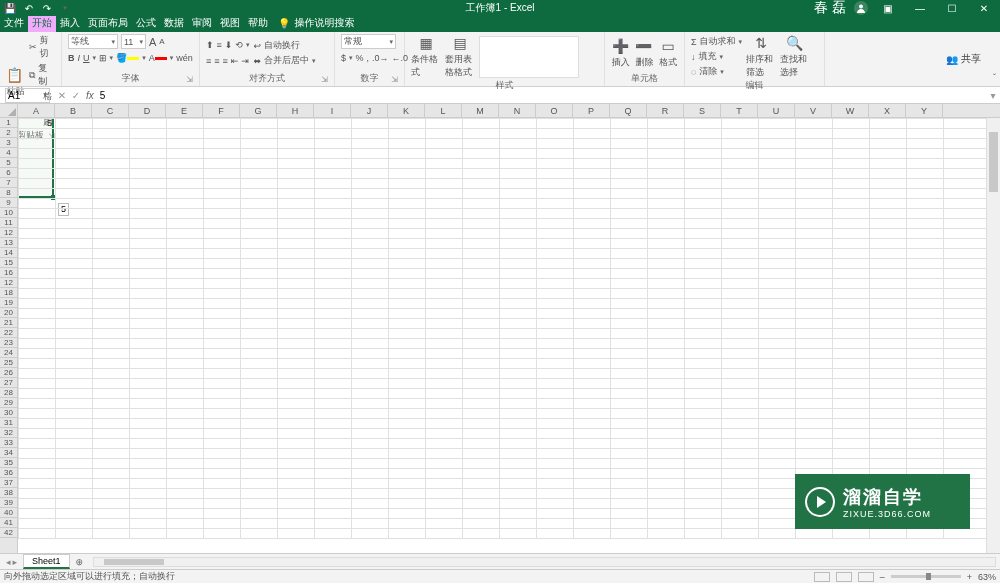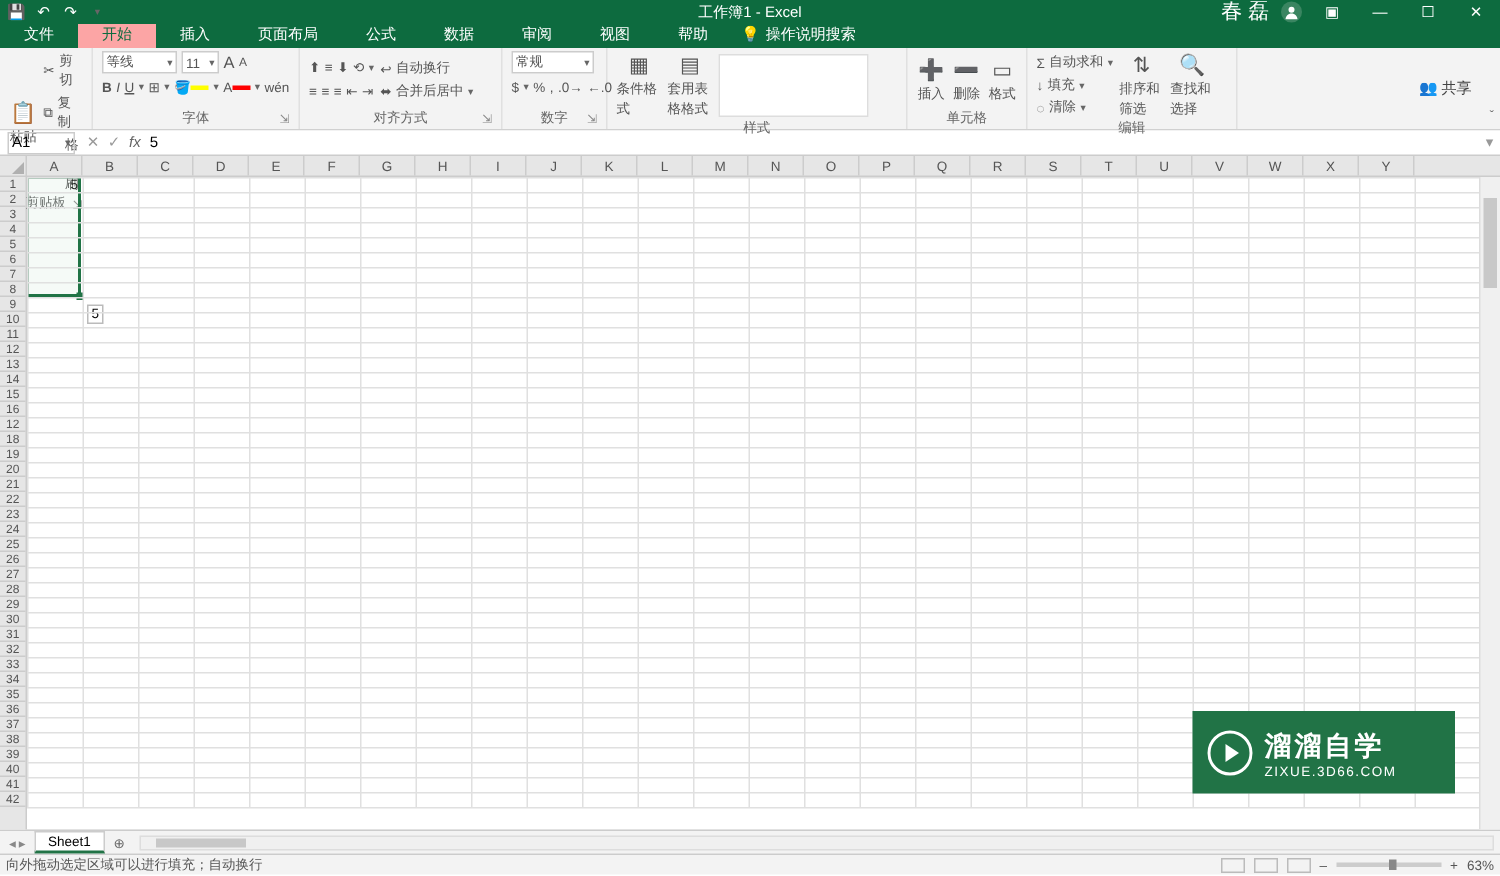--- a/index.html
+++ b/index.html
@@ -10,22 +10,22 @@
     .titlebar-left { display: flex; align-items: center; gap: 4px; padding-left: 4px; }
     .tb-icon { width: 14px; height: 14px; display: inline-flex; align-items: center; justify-content: center; font-size: 10px; }
     .titlebar-center { position: absolute; left: 50%; transform: translateX(-50%); font-size: 10px; }
     .titlebar-right { margin-left: auto; display: flex; align-items: center; gap: 8px; padding-right: 4px; }
     .tb-account { font-size: 14px; }
     .tb-avatar { width: 14px; height: 14px; border-radius: 50%; background: #3a8561; display: inline-flex; align-items: center; justify-content: center; }
     .tb-winctrl { width: 24px; text-align: center; font-size: 10px; cursor: pointer; }
 
     
     .menubar { background: #0d6b3f; height: 16px; display: flex; align-items: flex-end; color: #fff; font-size: 10px; }
-    .menubar .tab { padding: 2px 16px; cursor: pointer; }
-    .menubar .tab.active { background: #fca5a5; color: #0d6b3f; }
+    .menubar .tab { padding: 2px 4px; cursor: pointer; }
+    .menubar .tab.active { background: #f0abfc; color: #0d6b3f; }
     .menubar .help { display: flex; align-items: center; gap: 4px; padding: 2px 6px; }
 
     
     .ribbon { background: #f3f3f3; border-bottom: 1px solid #d0d0d0; height: 55px; display: flex; }
     .group { border-right: 1px solid #e0e0e0; display: flex; flex-direction: column; padding: 2px 6px 0; }
     .group-body { flex: 1; display: flex; align-items: center; gap: 4px; }
     .group-label { text-align: center; font-size: 9px; color: #666; padding-bottom: 1px; position: relative; }
     .group-label .launcher { position: absolute; right: 0; bottom: 2px; font-size: 8px; cursor: pointer; color: #888; }
 
     .big-btn { display: flex; flex-direction: column; align-items: center; justify-content: center; width: 30px; font-size: 9px; color: #555; gap: 1px; cursor: pointer; }

